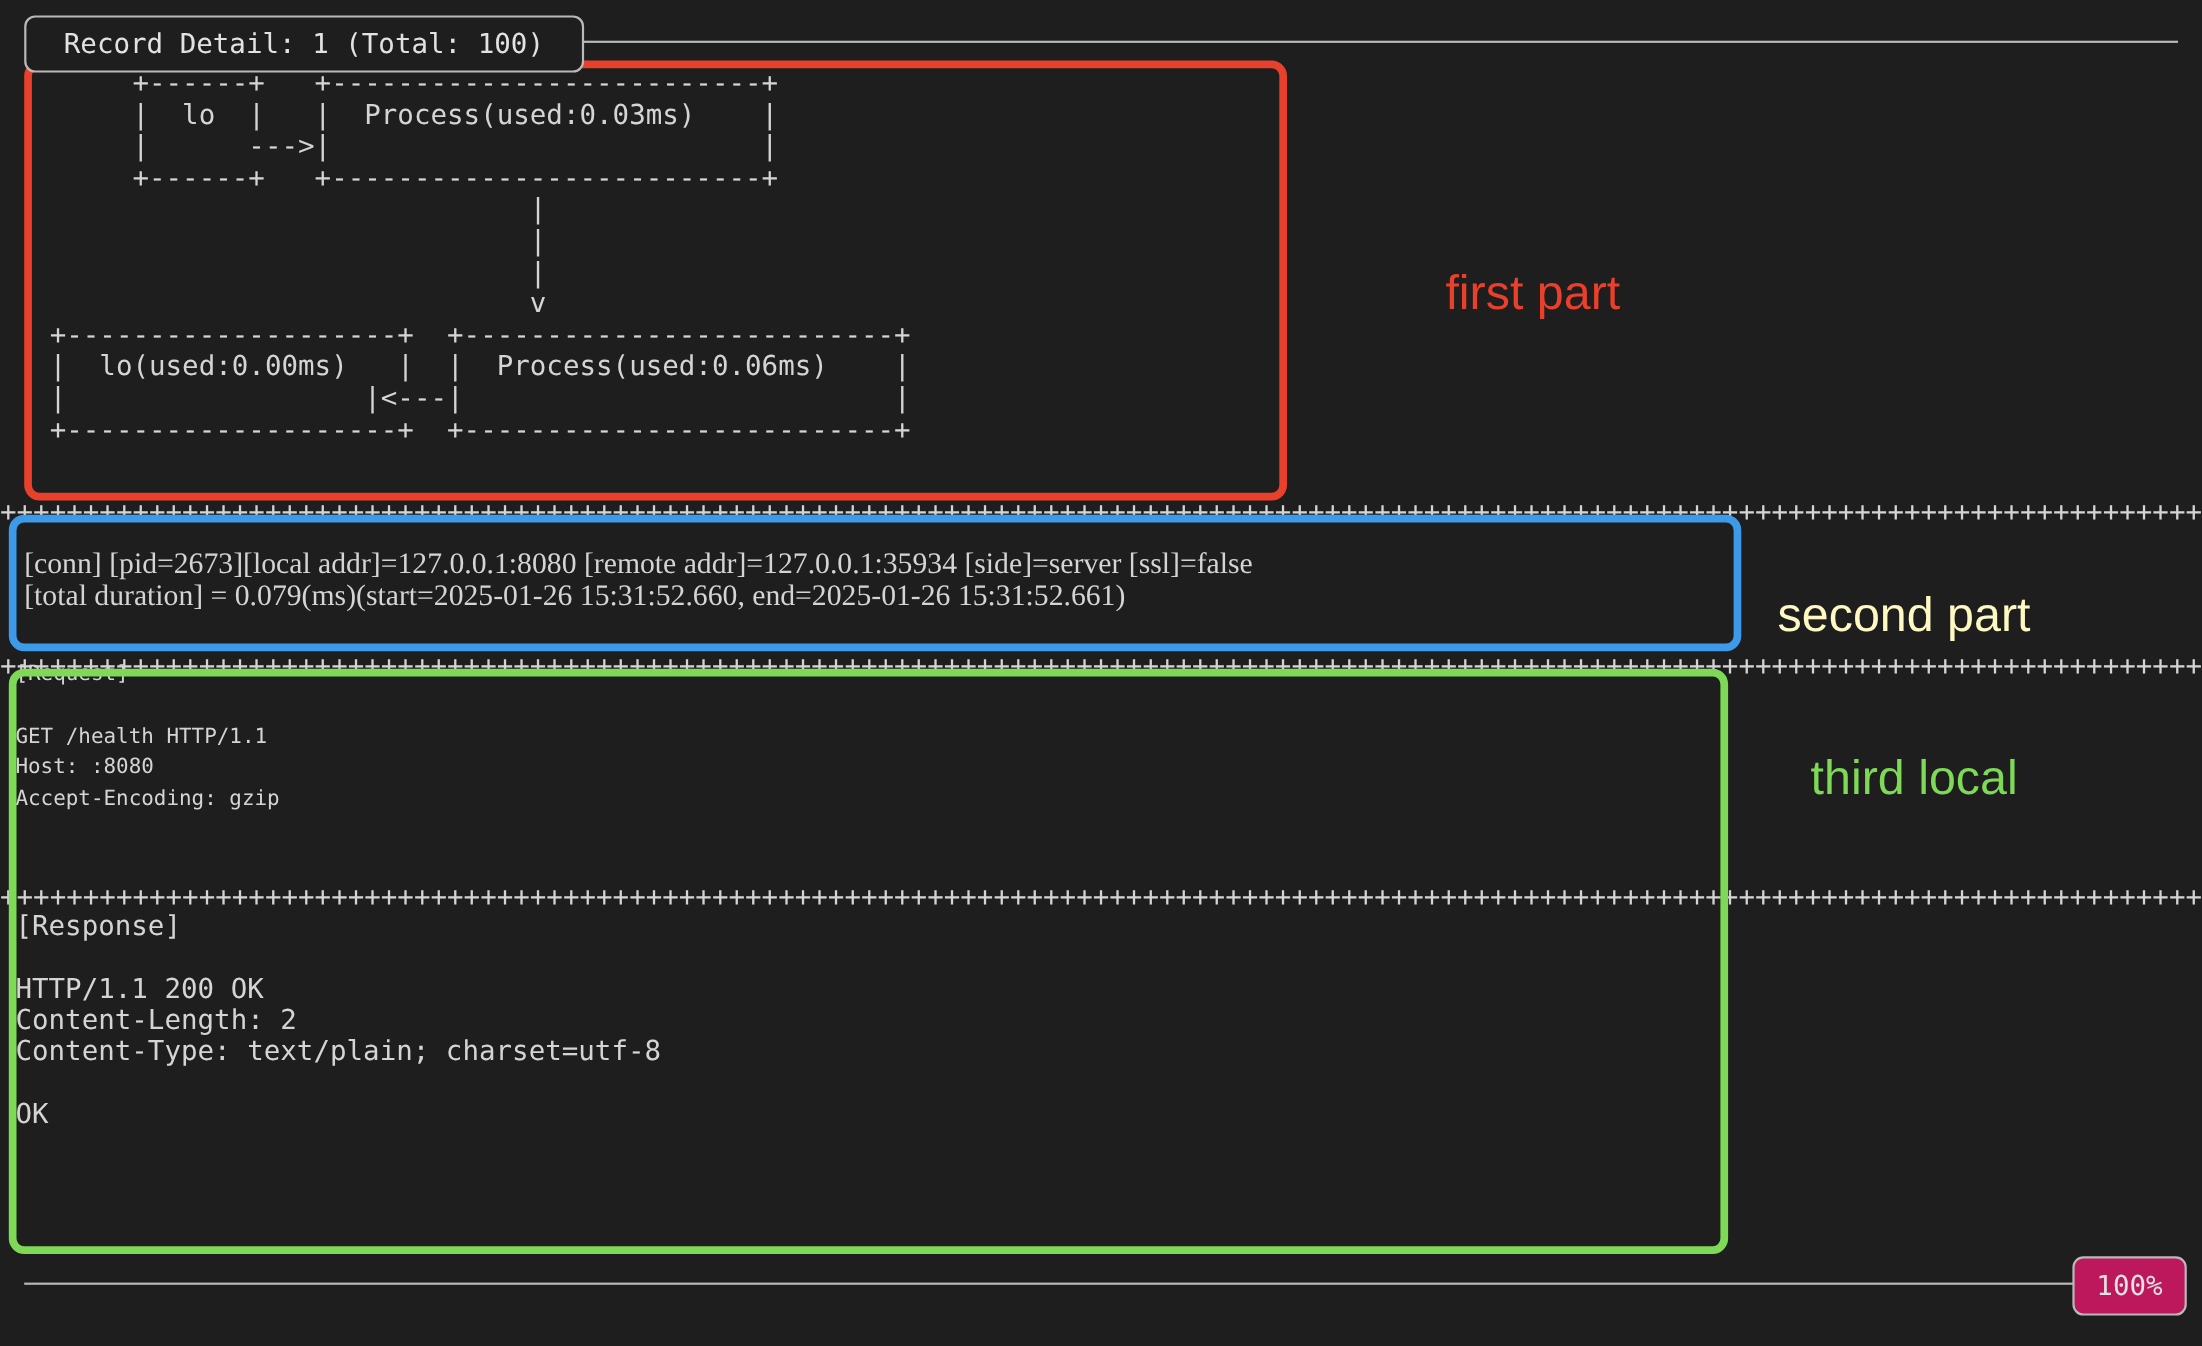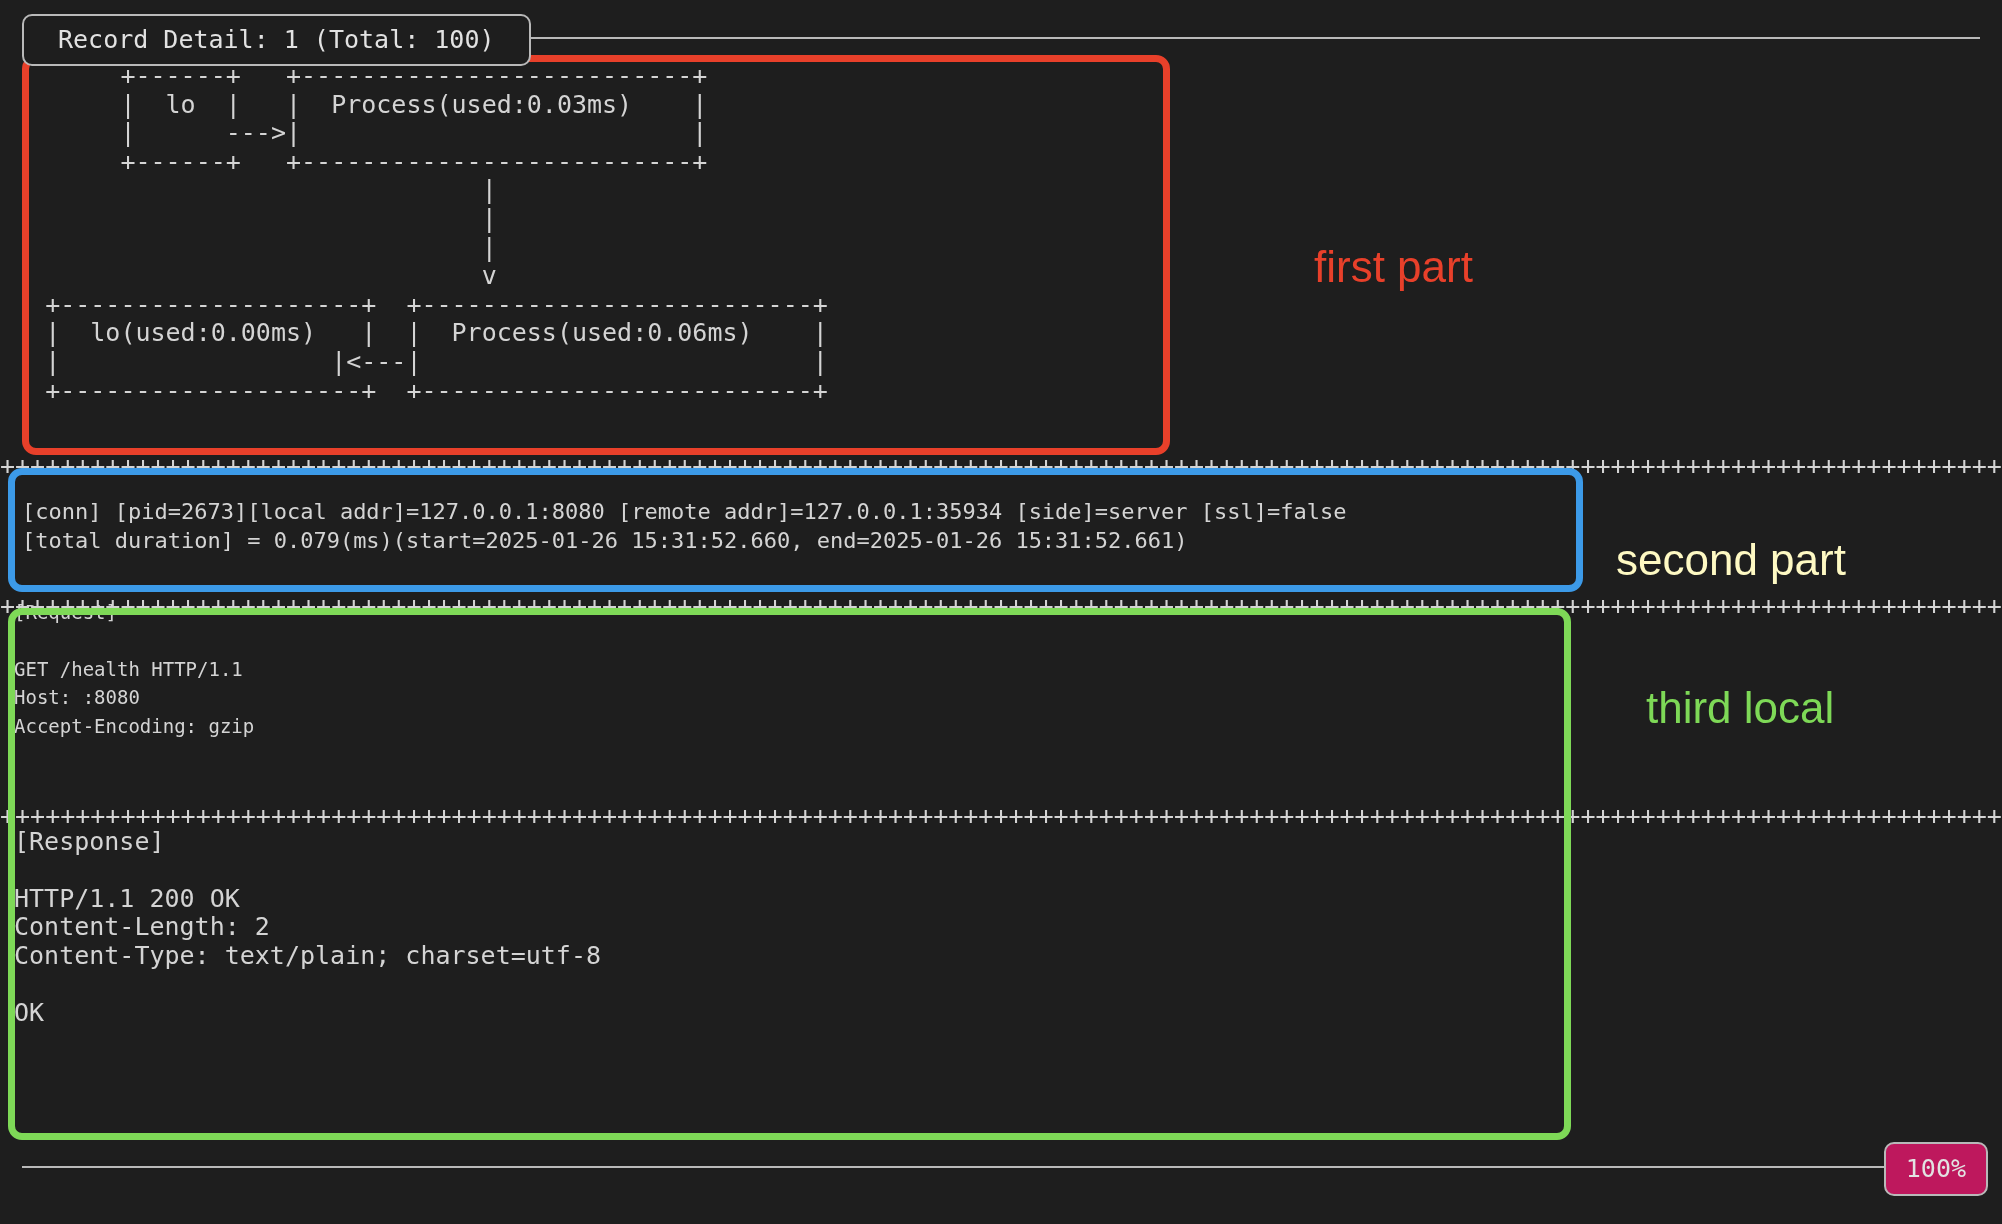--- a/index.html
+++ b/index.html
@@ -92,21 +92,21 @@
   }
 
   
   #conn-block {
     position: absolute;
     left: 22px;
     top: 498px;
     width: 1540px;
     z-index: 12;
   }
-  #conn-block .mono { font-size: 22px; line-height: 28.5px; }
+  #conn-block .mono { font-size: 27px; line-height: 28.5px; font-family: Liberation Serif, serif; }
 
   
   #req-block {
     position: absolute;
     left: 14px;
     top: 598px;
     width: 1550px;
     z-index: 12;
   }
   #req-block .mono { font-size: 19px; line-height: 28.4px; }

